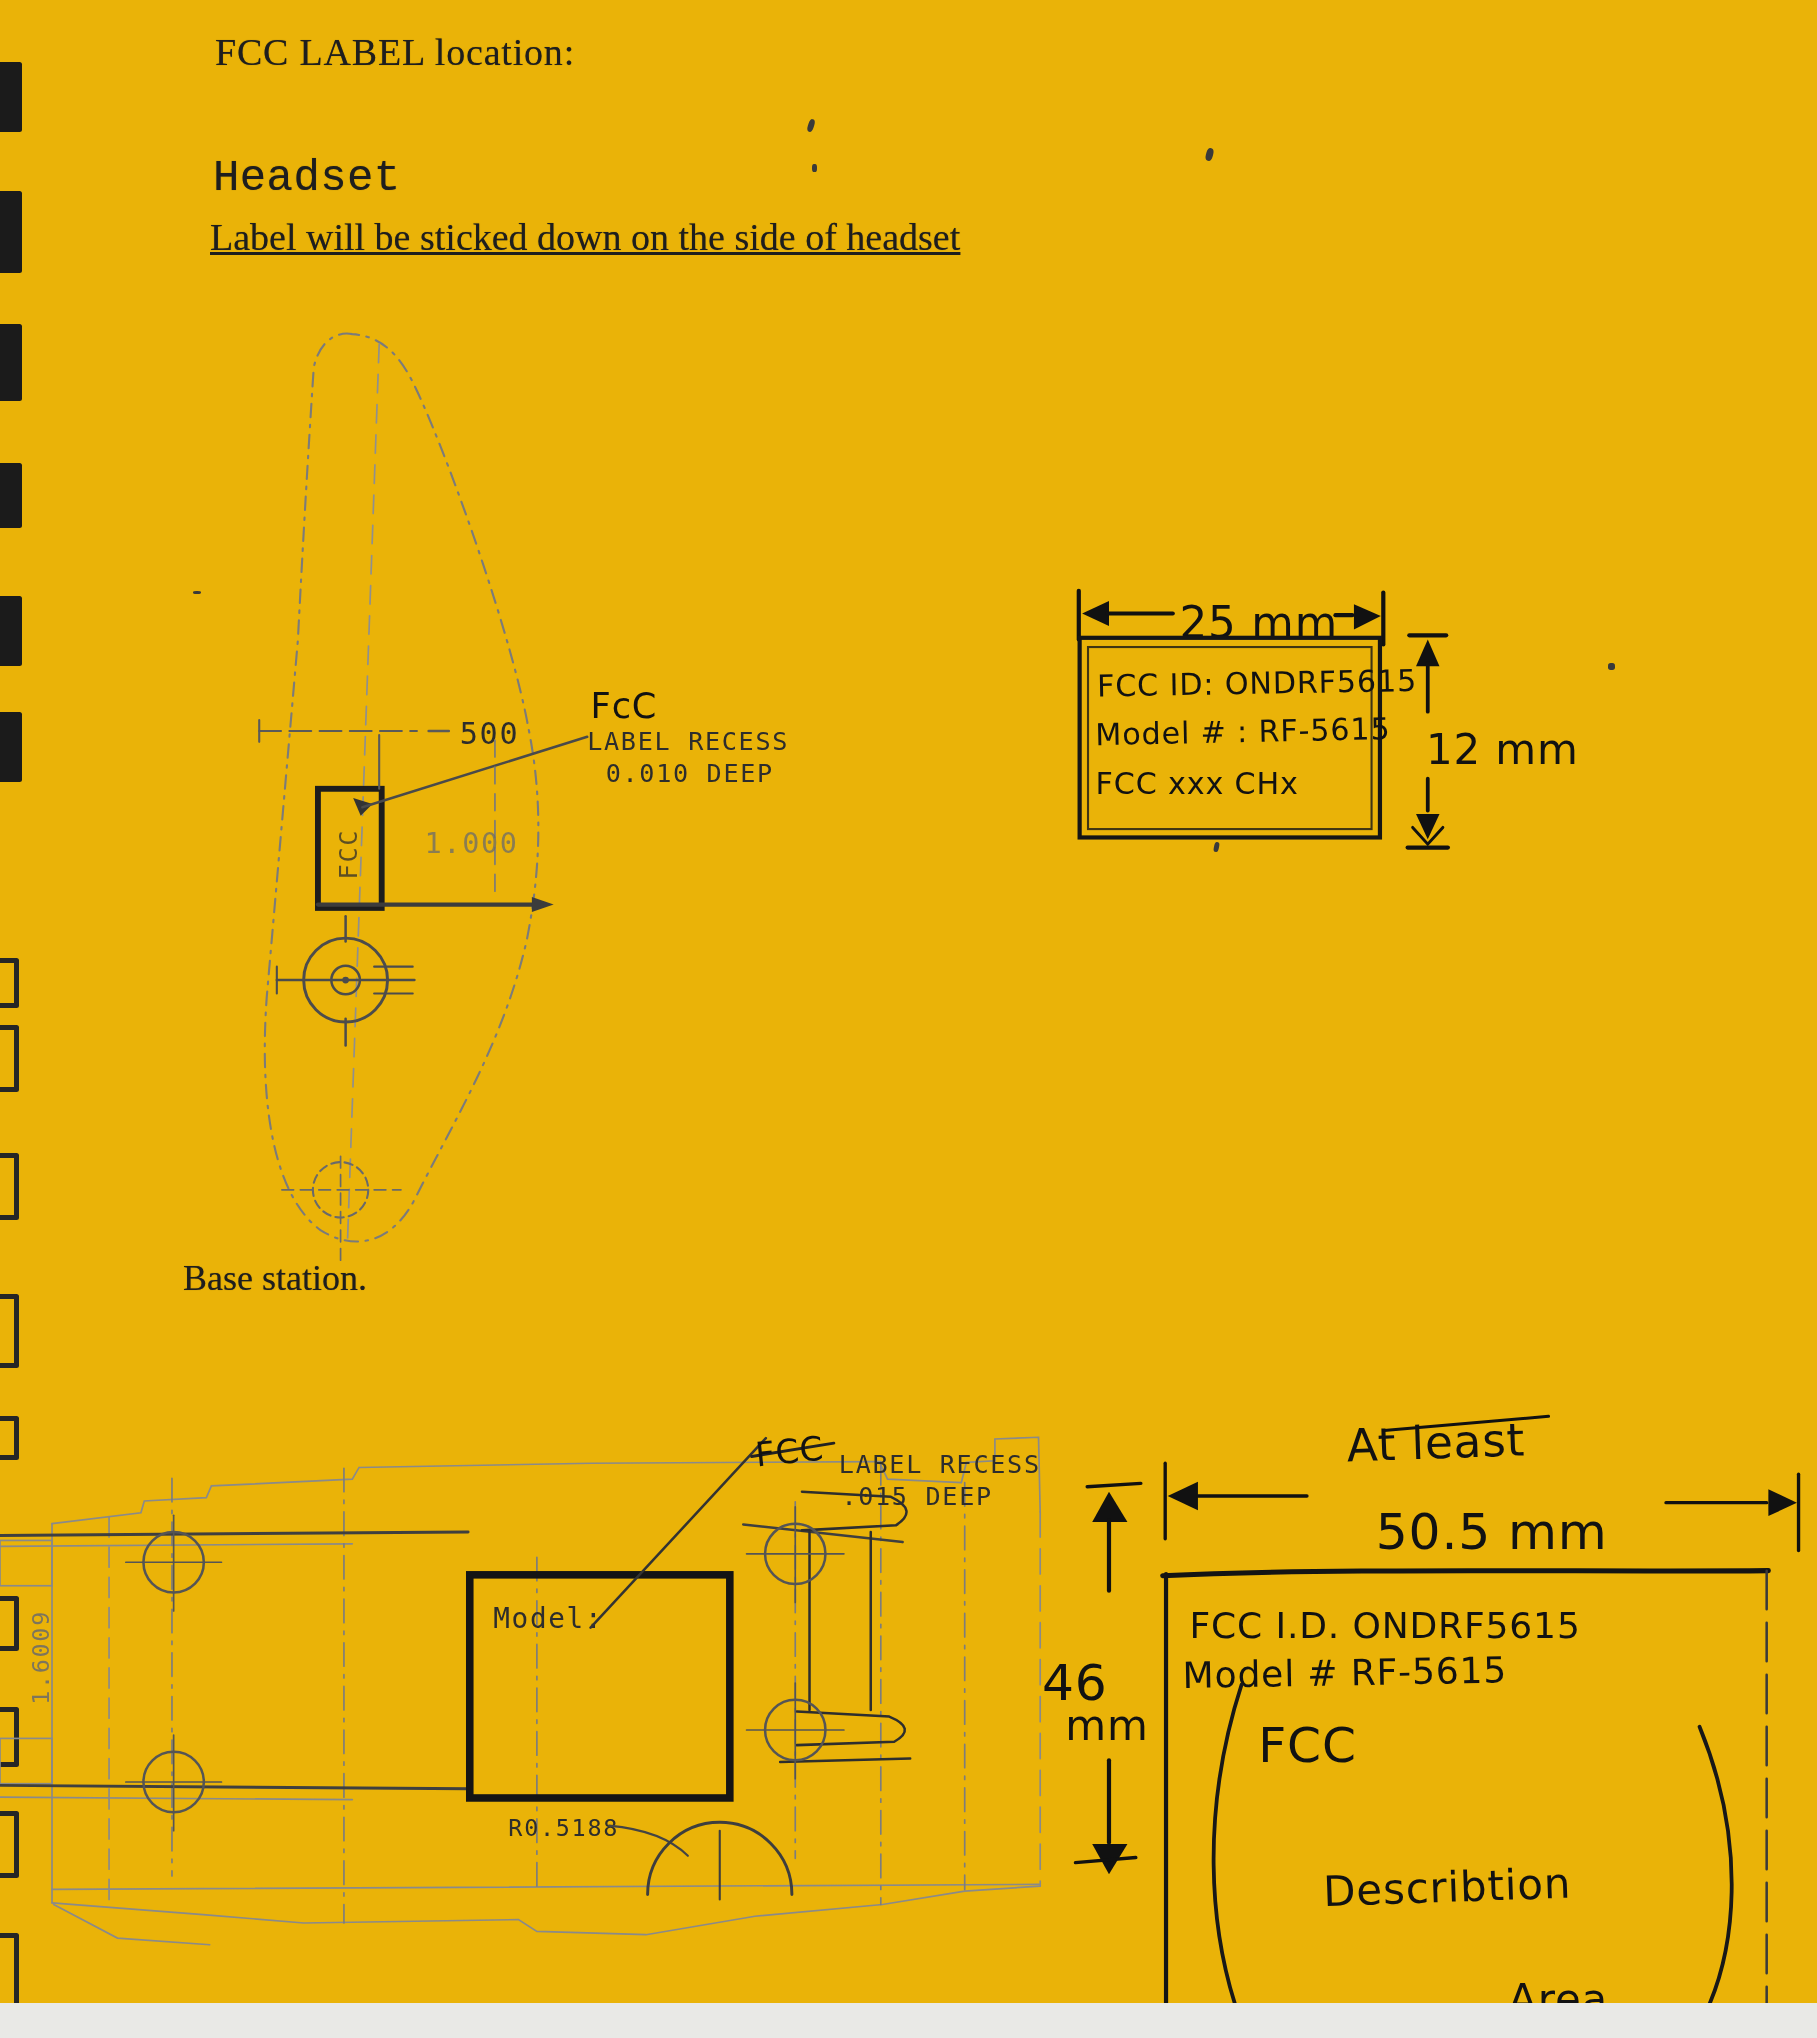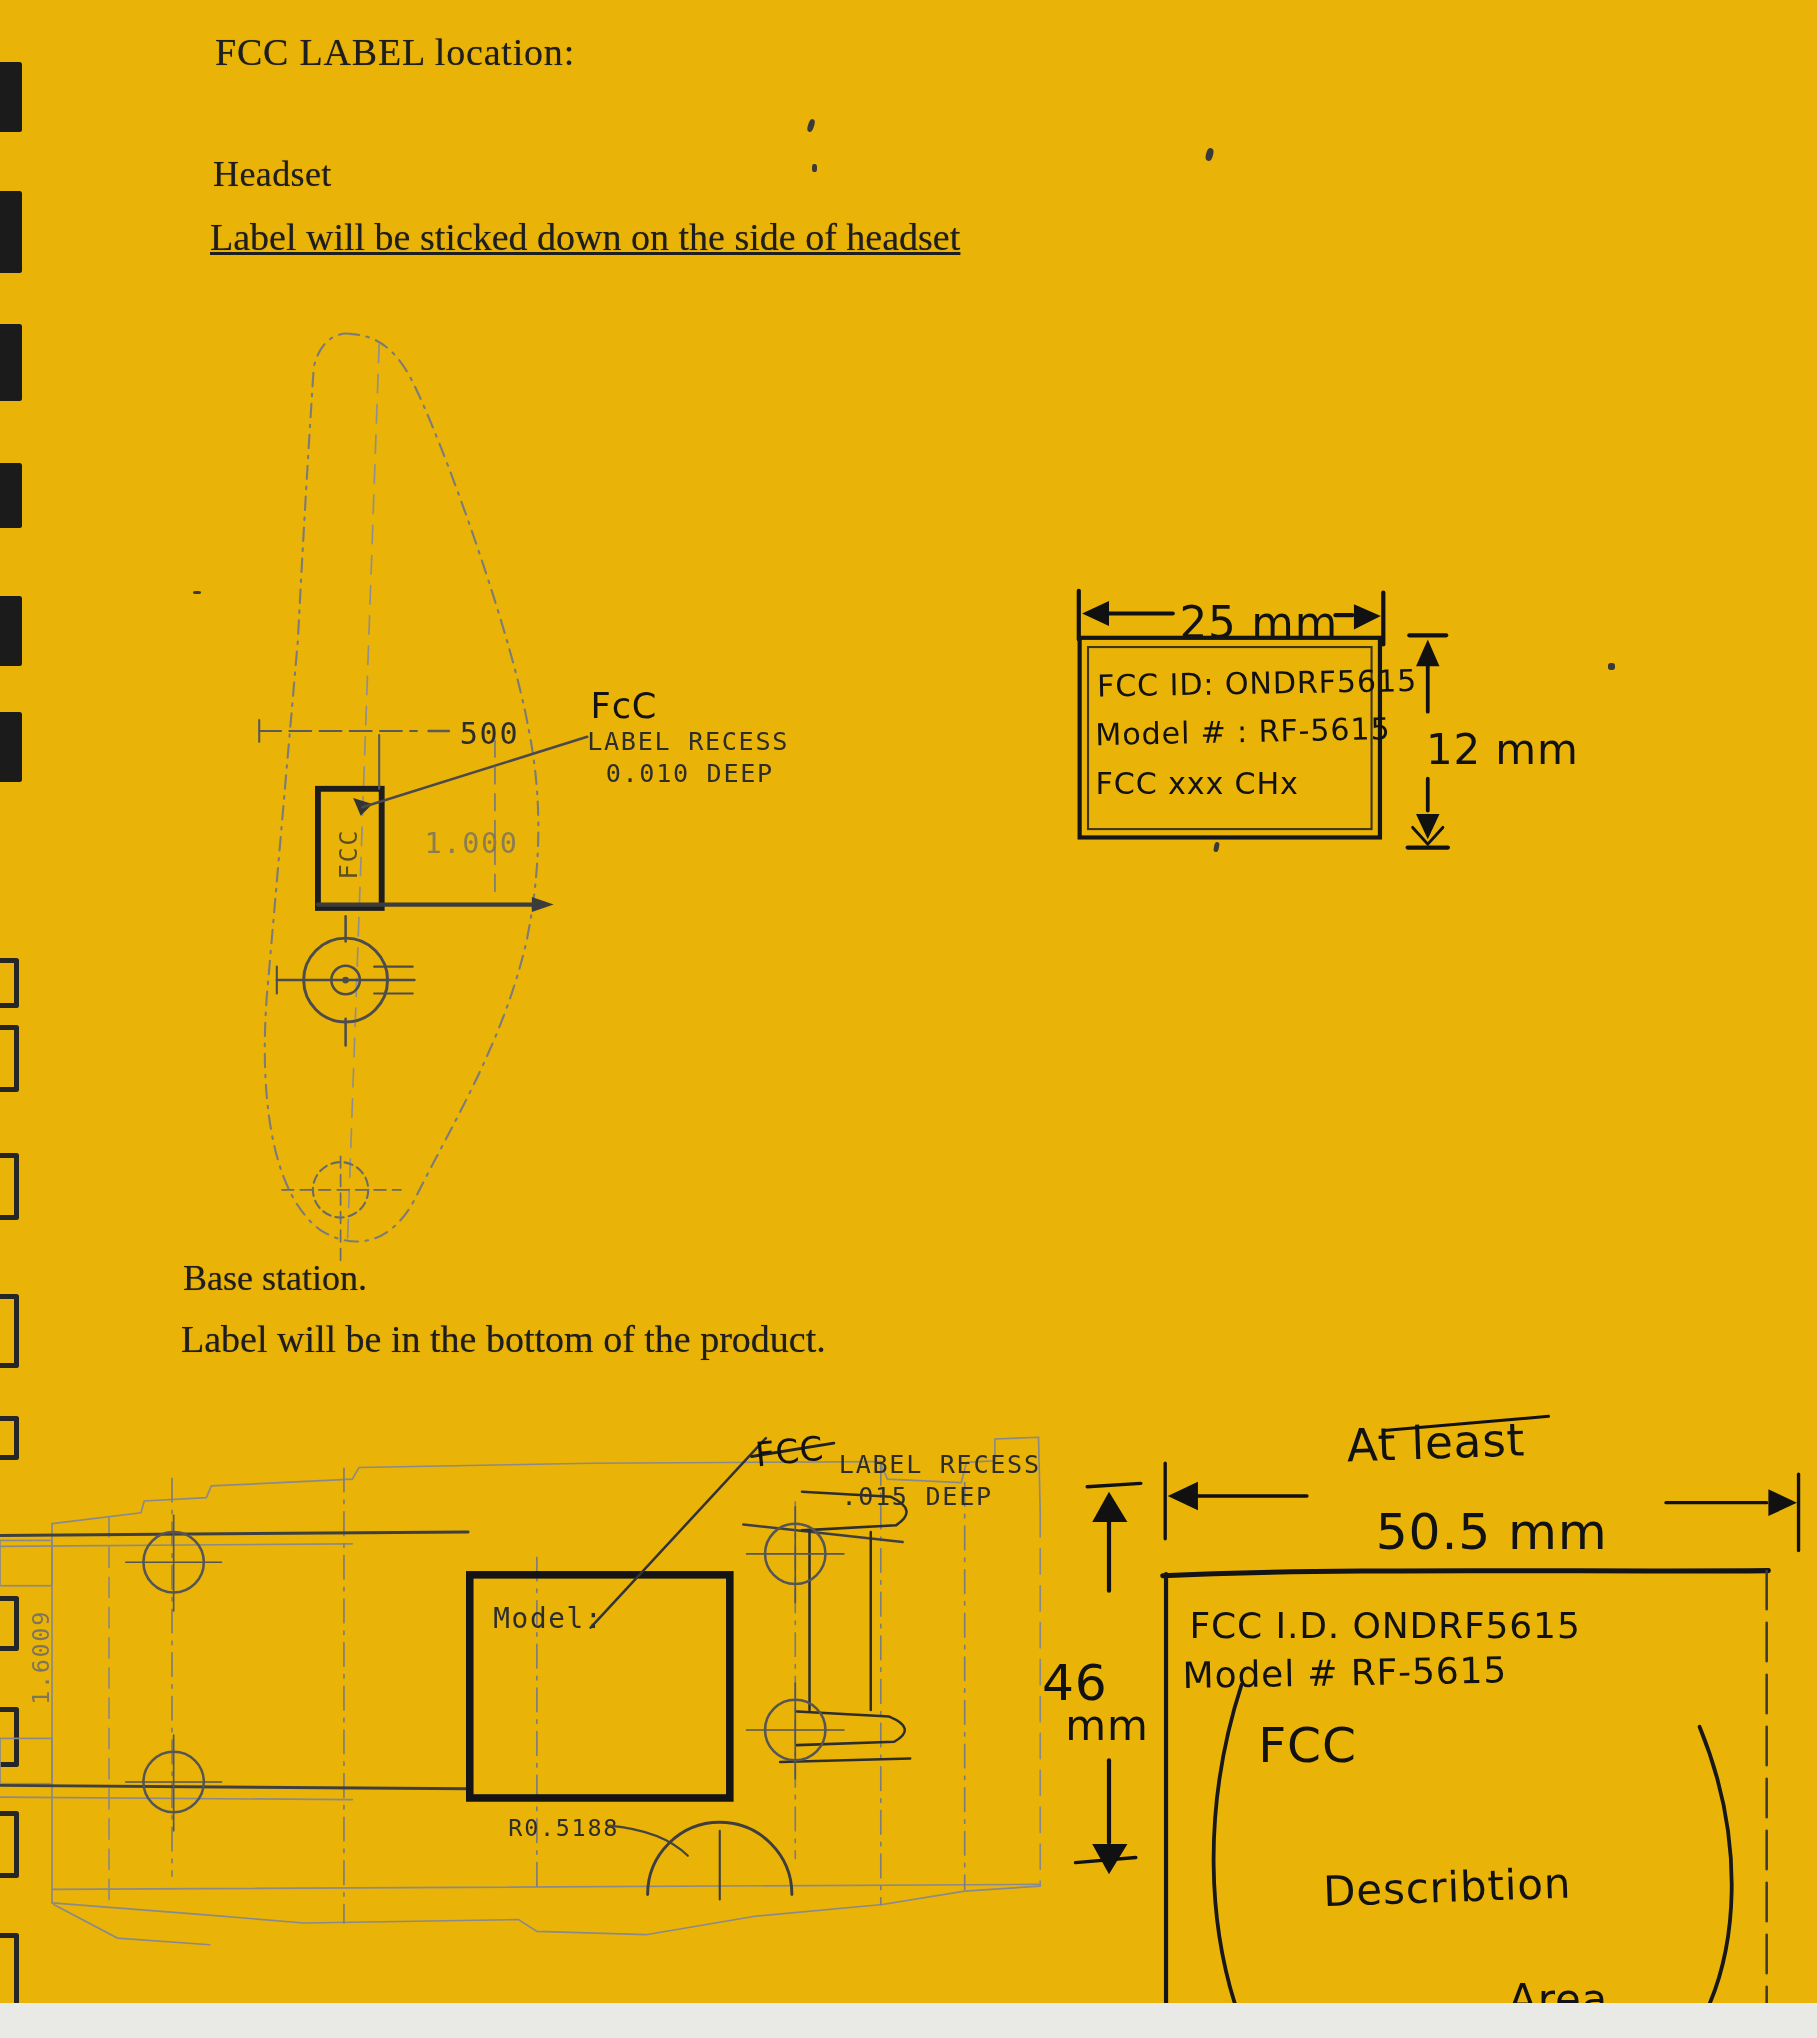--- a/index.html
+++ b/index.html
@@ -1,20 +1,20 @@
 <!DOCTYPE html>
 <html style="font-size:13.4px"><head>
 <meta charset="utf-8">
 <style>
   html,body{margin:0;padding:0;background:#e9e9e6;}
   #page{position:relative;width:1817px;height:2003px;background:#eab308;overflow:hidden;
         font-family:"Liberation Serif",serif;}
   .doc{position:absolute;color:#1e1e1e;text-shadow:0 0 0.8px rgba(25,25,25,.6);white-space:nowrap;}
   .title{left:215px;top:30px;font-size:38px;letter-spacing:0.8px;}
-  .h-heading{left:213px;top:153px;font-size:36px;letter-spacing:0.4px;}
+  .h-heading{left:213px;top:153px;font-size:44px;letter-spacing:0.4px;font-family:Liberation Mono, monospace;}
   .h-caption{left:210px;top:215px;font-size:38px;font-weight:500;text-decoration:underline;}
   .b-heading{left:183px;top:1257px;font-size:36px;font-family:Liberation Serif, serif;}
   .b-caption{left:181px;top:1317px;font-size:38px;font-weight:500;}
   .bmark{position:absolute;left:-3.4px;width:25px;background:#1b1b1b;border-radius:2.5px;}
   .bmark.hollow{background:transparent;border:5.9px solid #262626;border-left-width:3.4px;width:22px;box-sizing:border-box;}
   .speck{position:absolute;background:#3a3a3a;border-radius:40%;}
   svg{position:absolute;left:0;top:0;}
   text.hw{font-family:"DejaVu Sans",sans-serif;fill:#121212;letter-spacing:1px;}
   text.cad{font-family:"DejaVu Sans Mono",monospace;fill:#2d2d2d;letter-spacing:2px;}
   text.faint{fill:#6b6b6b;}
@@ -46,21 +46,20 @@
   <div class="speck" style="left:1206px;top:148px;width:6.7px;height:13.4px;transform:rotate(15deg)"></div>
   <div class="speck" style="left:812px;top:164px;width:5px;height:8.4px"></div>
   <div class="speck" style="left:1608px;top:663px;width:6.7px;height:6.7px"></div>
   <div class="speck" style="left:1214px;top:842px;width:5px;height:10px;transform:rotate(12deg)"></div>
   <div class="speck" style="left:193px;top:591px;width:8.4px;height:3.4px"></div>
 
   <div class="doc title">FCC LABEL location:</div>
   <div class="doc h-heading">Headset</div>
   <div class="doc h-caption">Label will be sticked down on the side of headset</div>
   <div class="doc b-heading">Base station.</div>
-  <div class="doc b-caption">Label will be in the bottom of the product.</div>
 
   <svg width="1817" height="2039" viewBox="0 0 2166 2430">
 
     <g fill="none" stroke-linecap="round">
       <path d="M 420,398 C 400,394 380,408 374,438 C 366,560 361,650 355,764 L 318,1188
                C 308,1326 330,1428 382,1466 C 426,1494 470,1478 495,1428
                C 540,1338 601,1240 628,1120 C 648,1020 644,938 630,868
                C 611,762 540,560 500,472 C 487,444 468,401 420,398 Z" stroke="#7b7b7b" stroke-width="2.5" stroke-dasharray="16 9 3 9"></path>
       <line x1="452" y1="410" x2="414" y2="1486" stroke="#8f8f8f" stroke-width="2" stroke-dasharray="22 14"></line>
 

